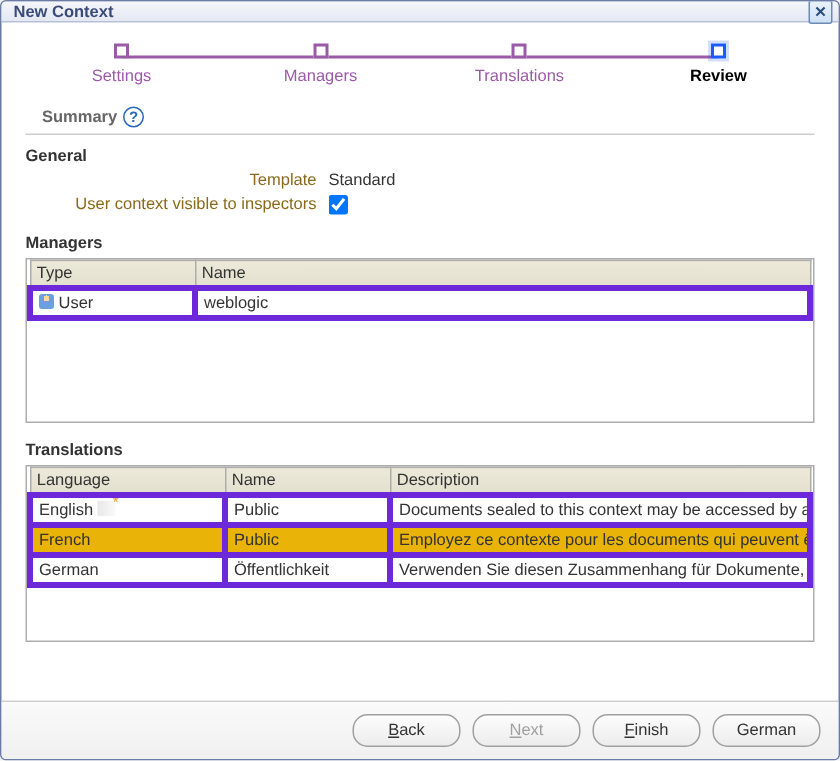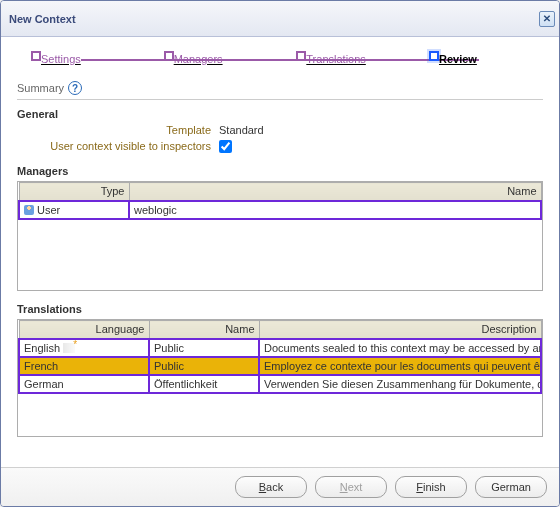--- a/index.html
+++ b/index.html
@@ -1,40 +1,40 @@
 <!DOCTYPE html>
 <html><head>
 <meta charset="utf-8">
 <style>
   * { box-sizing: border-box; margin: 0; padding: 0; font-family: Tahoma, Arial, sans-serif; font-size: 11px; }
   body { background: #f0f0f0; }
   .dialog { width: 560px; height: 507px; background: #fff; border: 1px solid #6b7ba6; border-radius: 4px; overflow: hidden; display: flex; flex-direction: column; }
-  .titlebar { height: 36px; background: linear-gradient(#f5f6fa, #e4e8f2); border-bottom: 1px solid #b8c0d8; display: flex; align-items: center; padding: 0 4px 0 8px; }
+  .titlebar { height: 14px; background: linear-gradient(#f5f6fa, #e4e8f2); border-bottom: 1px solid #b8c0d8; display: flex; align-items: center; padding: 0 4px 0 8px; }
   .titlebar .title { color: #3a4a7a; font-weight: bold; flex: 1; }
   .titlebar .closebtn { width: 16px; height: 16px; background: linear-gradient(#eaf2fb,#cfe0f4); border: 1px solid #6a8ab8; border-radius: 2px; display: flex; align-items: center; justify-content: center; cursor: pointer; color:#2a4a7a; font-weight:bold; font-size:10px; }
   .wizard-steps { padding: 14px 30px 4px; position: relative; }
   .track { position: absolute; top: 22px; left: 80px; right: 80px; height: 2px; background: #9b5aa8; }
   .steps-row { display: flex; justify-content: space-between; position: relative; }
-  .step { display: flex; align-items: center; width: 100px; text-decoration: underline; }
+  .step { display: flex; flex-direction: column; align-items: center; width: 100px; }
   .step .box { width: 10px; height: 10px; border: 2px solid #9b5aa8; background: #fff; margin-bottom: 6px; }
   .step.active .box { border-color: #1a5aff; box-shadow: 0 0 0 2px rgba(26,90,255,.2); }
   .step .label { color: #9b5aa8; }
   .step.active .label { color: #000; font-weight: bold; }
   .body { flex: 1; padding: 10px 16px 6px; overflow: hidden; }
   .summary-row { display: flex; align-items: center; gap: 4px; border-bottom: 1px solid #ccc; padding-bottom: 4px; margin-bottom: 8px; }
-  .summary-row .s-title { color: #666; font-weight: normal; }
+  .summary-row .s-title { color: #666; font-weight: bold; margin-left: 11px; }
   .help-icon { width: 14px; height: 14px; border: 1.5px solid #2a6ab8; border-radius: 50%; color: #2a6ab8; font-weight: bold; display: flex; align-items: center; justify-content: center; font-size: 10px; cursor: pointer; }
   .section-title { font-weight: bold; color: #333; margin: 6px 0 4px; }
   .general-grid { display: grid; grid-template-columns: 200px auto; row-gap: 4px; margin-bottom: 10px; }
   .general-grid .lab { text-align: right; color: #8a6a1a; padding-right: 6px; }
   .general-grid .val { color: #333; padding-left: 2px; }
   .general-grid .val input[type=checkbox]{ cursor:pointer; }
   table.grid { width: 100%; border-collapse: collapse; border: 1px solid #adadad; table-layout: fixed; }
-  table.grid th { background: linear-gradient(#ece9d8,#e3e0cf); border: 1px solid #adadad; text-align: right; font-weight: normal; padding: 2px 4px; color: #333; height: 18px; }
-  table.grid td { border: 2px solid #6d28d9; padding: 2px 4px; color: #333; height: 16px; white-space: nowrap; overflow: hidden; }
+  table.grid th { background: linear-gradient(#ece9d8,#e3e0cf); border: 1px solid #adadad; text-align: left; font-weight: normal; padding: 2px 4px; color: #333; height: 18px; }
+  table.grid td { border: 4px solid #6d28d9; padding: 2px 4px; color: #333; height: 16px; white-space: nowrap; overflow: hidden; }
   .mgr-wrap { height: 110px; border:1px solid #adadad; }
   .mgr-wrap table.grid { border:none; }
   .trans-wrap { height: 118px; border:1px solid #adadad; }
   .trans-wrap table.grid { border:none; }
   .user-icon { display: inline-block; width: 10px; height: 10px; background: radial-gradient(circle at 50% 30%, #ffd8a0 2px, transparent 2px), linear-gradient(#6aa0e0,#6aa0e0); border-radius: 2px; vertical-align: -1px; margin-right:3px; }
   .new-icon { display:inline-block; width:12px; height:10px; vertical-align:-1px; margin-left:3px; background: linear-gradient(90deg,#e8e8e8,#fafafa); position:relative; }
   .new-icon::after{content:"*"; position:absolute; right:-2px; top:-4px; color:#e8a020; font-size:10px;}
   .brown { color: #8a5a28; }
   .alt-row td { background:#eab308; }
   .footer { border-top: 1px solid #d0d0d0; padding: 8px 12px; display: flex; justify-content: flex-end; gap: 8px; background: linear-gradient(#fafafa,#f0f0f0); }

